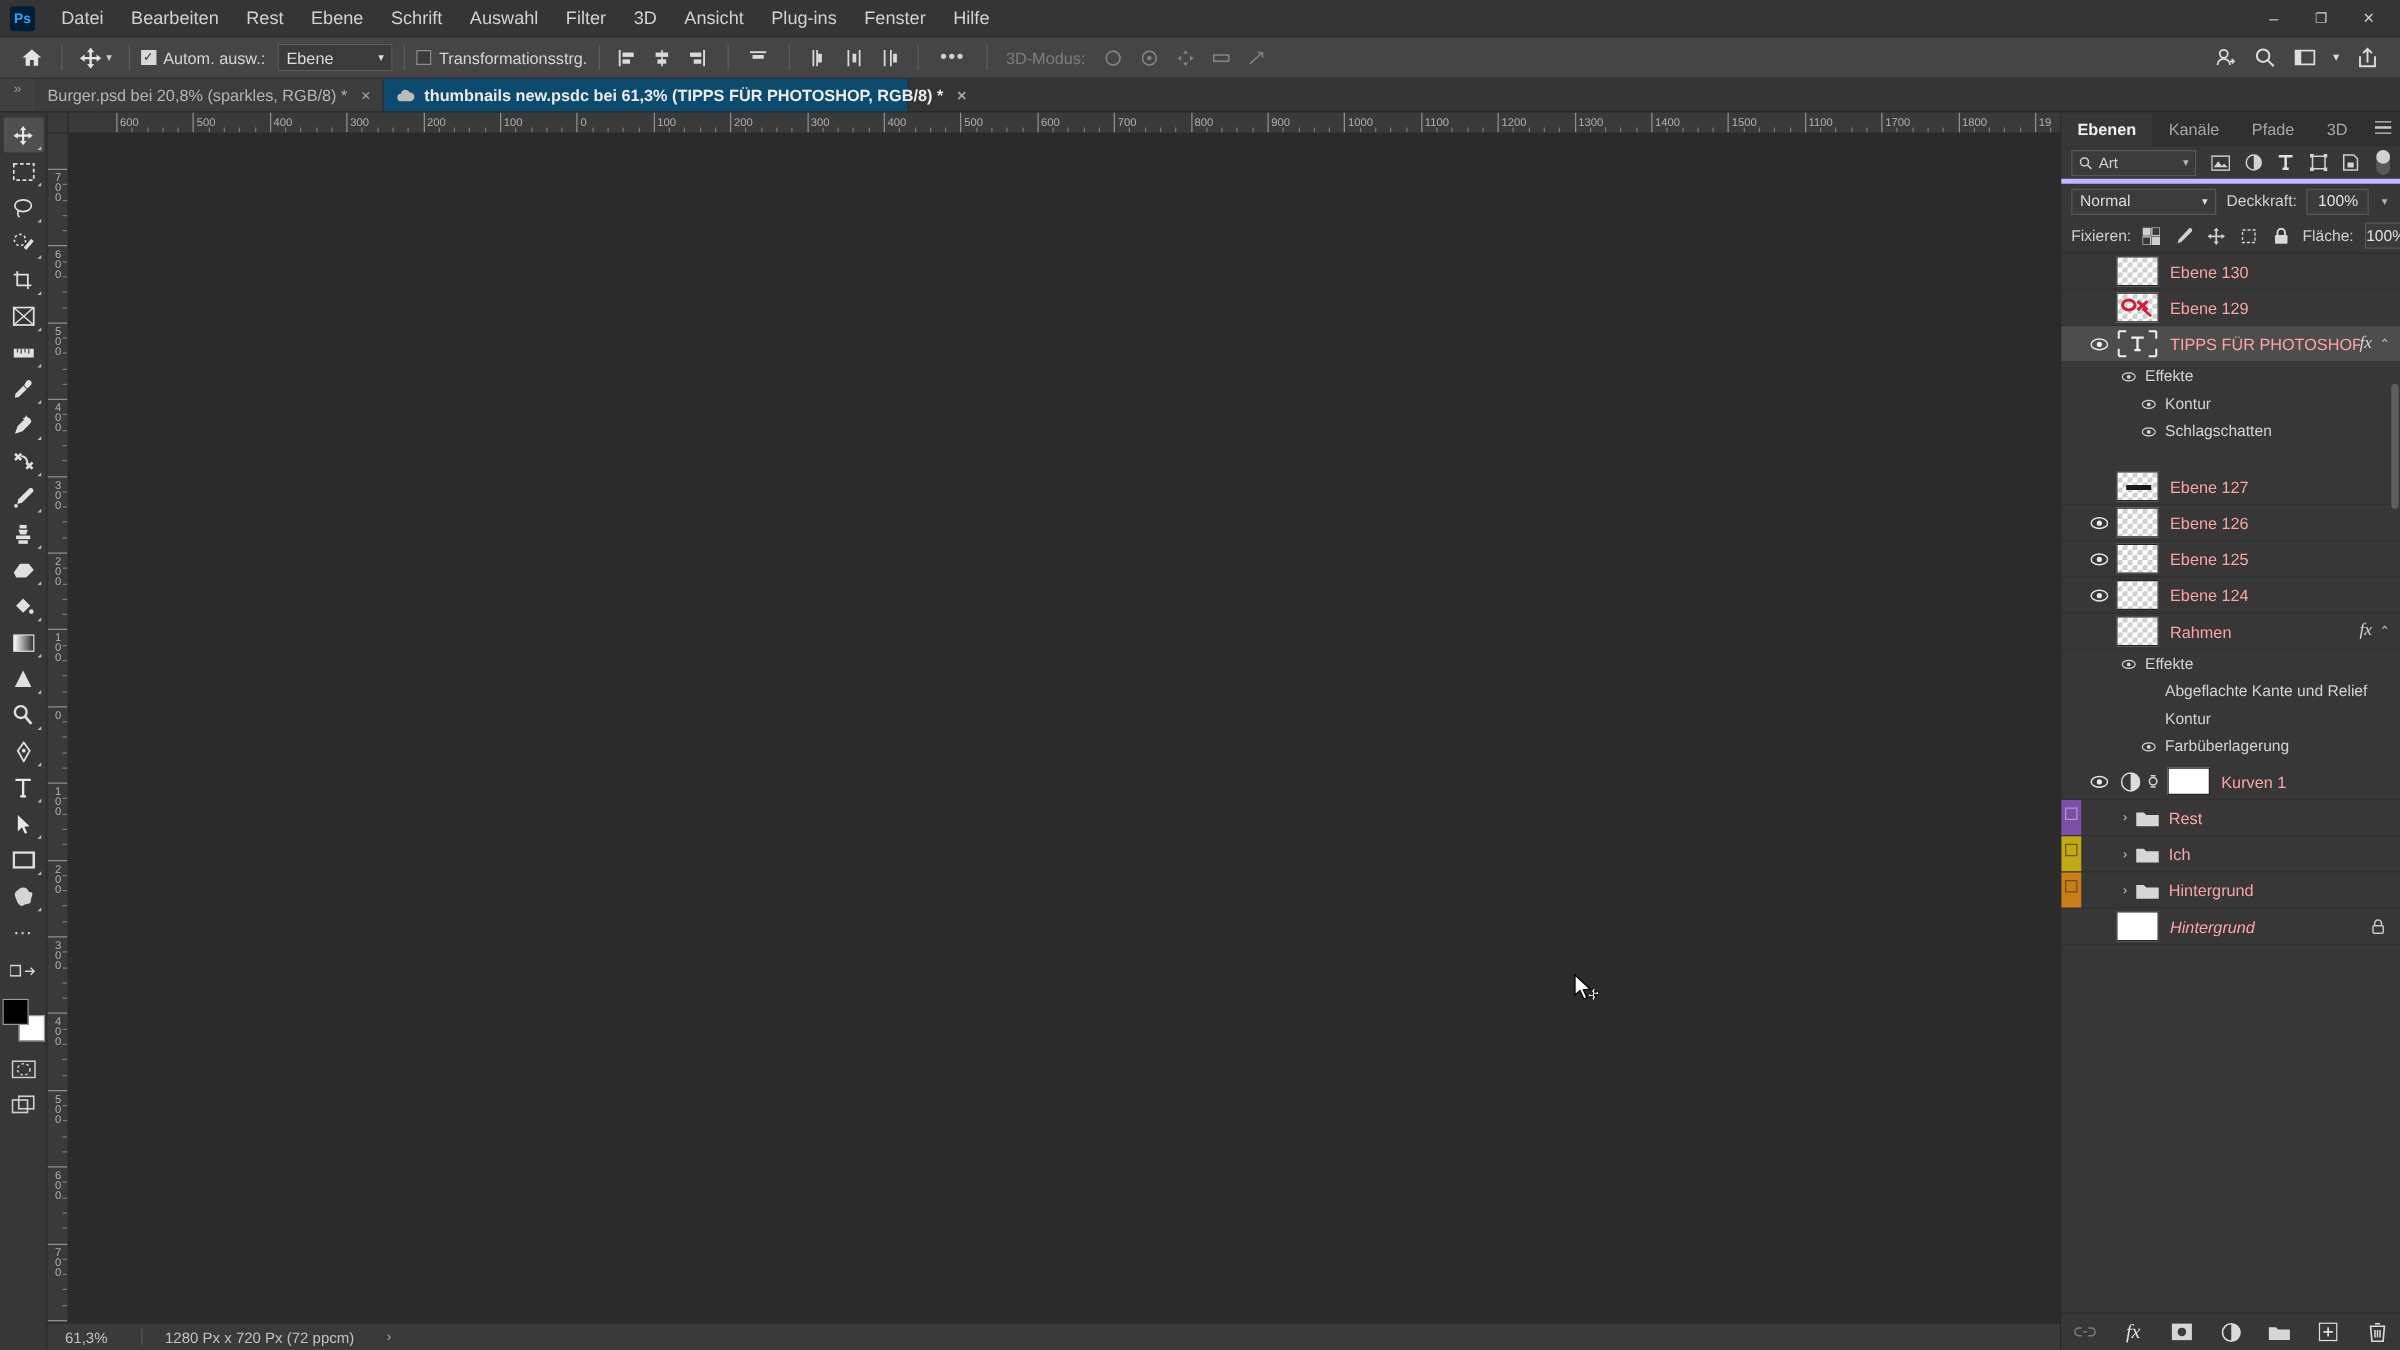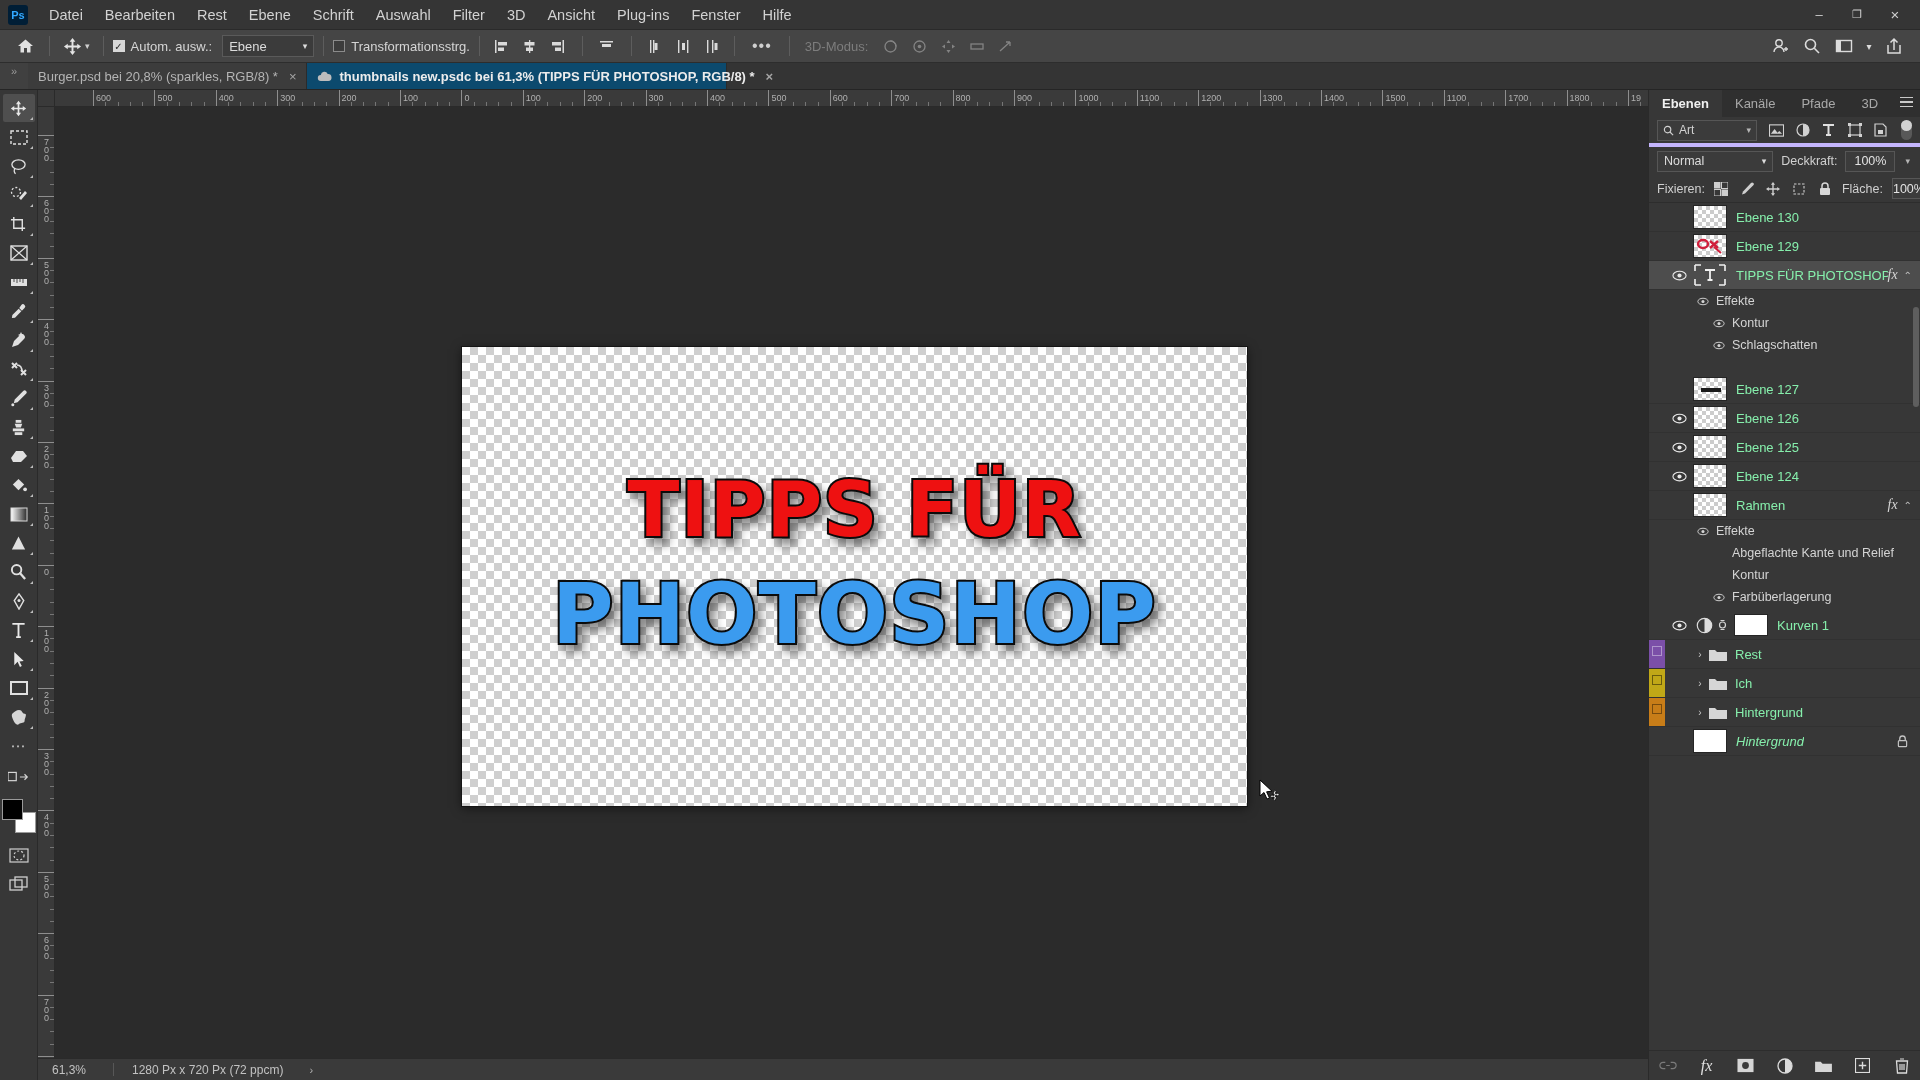--- a/index.html
+++ b/index.html
@@ -197,21 +197,21 @@
   .lthumb {
     width: 34px; height: 24px; flex: 0 0 34px; margin-right: 9px; border: 1px solid #252525;
     background-color: #fff;
     background-image:
       linear-gradient(45deg, #cccccc 25%, transparent 25%, transparent 75%, #cccccc 75%),
       linear-gradient(45deg, #cccccc 25%, transparent 25%, transparent 75%, #cccccc 75%);
     background-size: 8px 8px; background-position: 0 0, 4px 4px;
     position: relative; overflow: hidden;
   }
   .lthumb.plain { background-image: none; background-color: #fff; }
-  .lname { font-size: 13px; color: #86efac; white-space: nowrap; overflow: hidden; }
+  .lname { font-size: 13px; color: #fca5a5; white-space: nowrap; overflow: hidden; }
   .lname.ital { font-style: italic; }
   .lfx { margin-left: auto; font-size: 14px; font-style: italic; color: #d6d6d6; padding-right: 6px; font-family: "Liberation Serif", serif; }
   .lchev { font-size: 10px; color: #c3c3c3; padding-right: 8px; }
   .llock { margin-left: auto; padding-right: 12px; }
   .fxrow { display: flex; align-items: center; height: 22px; font-size: 12.5px; color: #d4d4d4; }
   .fxrow .eye-s { width: 16px; display: flex; align-items: center; justify-content: center; flex: 0 0 16px; }
   .grp-arrow { font-size: 10px; color: #c8c8c8; width: 14px; flex: 0 0 14px; text-align: center; }
   .grp-folder { width: 22px; flex: 0 0 22px; display: flex; align-items: center; justify-content: center; margin-right: 6px; }
   .adj-icon { width: 22px; flex: 0 0 22px; display: flex; align-items: center; justify-content: center; }
   .link-icon { width: 15px; flex: 0 0 15px; display: flex; align-items: center; justify-content: center; }
@@ -814,24 +814,20 @@
             <div class="rtick" style="top: 875.32px; left: 12px; height: 1px; width: 4px; opacity: 0.7;"></div>
             <div class="rtick" style="top: 887.6px; left: 0px; height: 1px; width: 16px;"></div>
             <div class="rlabel-v" style="top: 890.6px; left: 4px;">700</div>
             <div class="rtick" style="top: 899.88px; left: 12px; height: 1px; width: 4px; opacity: 0.7;"></div>
             <div class="rtick" style="top: 912.16px; left: 12px; height: 1px; width: 4px; opacity: 0.7;"></div>
             <div class="rtick" style="top: 924.44px; left: 12px; height: 1px; width: 4px; opacity: 0.7;"></div>
             <div class="rtick" style="top: 936.72px; left: 12px; height: 1px; width: 4px; opacity: 0.7;"></div>
             <div class="rtick" style="top: 949px; left: 0px; height: 1px; width: 16px;"></div>
           </div>
         <div class="canvas-scroll">
-          <div class="artboard">
-            <div class="art-text art-line1">TIPPS FÜR</div>
-            <div class="art-text art-line2">PHOTOSHOP</div>
-          </div>
           <div class="cursor-move">
             <svg width="26" height="26" viewBox="0 0 26 26">
               <path d="M2 1 L2 17 L6 13.5 L9 20 L11.5 19 L8.6 12.8 L14 12.2 Z" fill="#ffffff" stroke="#000" stroke-width="1"></path>
               <path d="M17 14 l2.2 2.2 h-1.4 v2 h2 v-1.4 l2.2 2.2 l-2.2 2.2 v-1.4 h-2 v2 h1.4 L17 26 l-2.2-2.2 h1.4 v-2 h-2 v1.4 L12 21 l2.2-2.2 v1.4 h2 v-2 h-1.4 Z" fill="#ffffff" stroke="#000" stroke-width=".8" transform="translate(-1,-4) scale(.85) translate(4,4)"></path>
             </svg>
           </div>
         </div>
       </div>
       <div class="statusbar">
         <div class="sb-zoom">61,3%</div>

